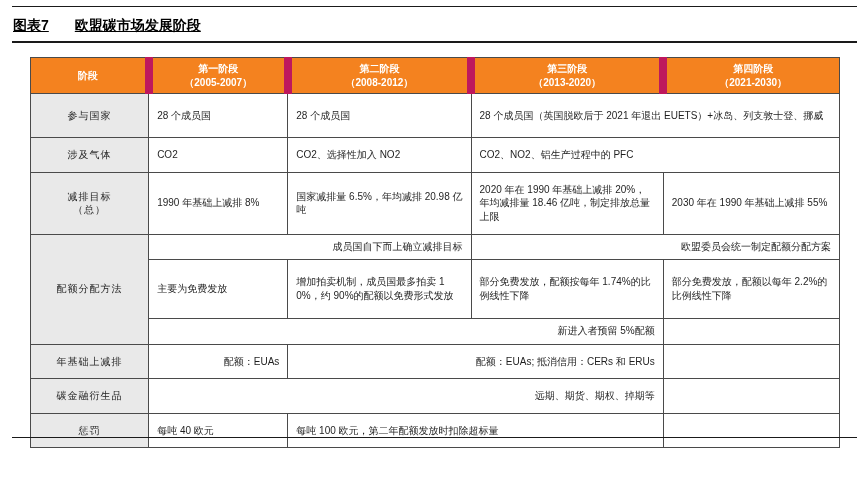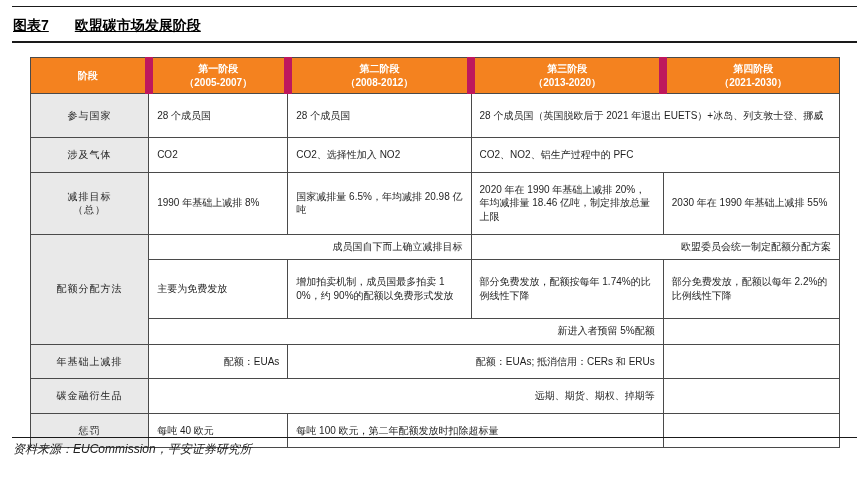--- a/index.html
+++ b/index.html
@@ -175,15 +175,14 @@
       <td class="lbl">惩罚</td>
       <td>每吨 40 欧元</td>
       <td colspan="2">每吨 100 欧元，第二年配额发放时扣除超标量</td>
       <td></td>
     </tr>
   </tbody>
     </table>
 
   <div class="rule rule-footer"></div>
 
-  <div class="footer">资料来源：EUCommission，平安证券研究所</div>
 
 </div>
 
 </body></html>

